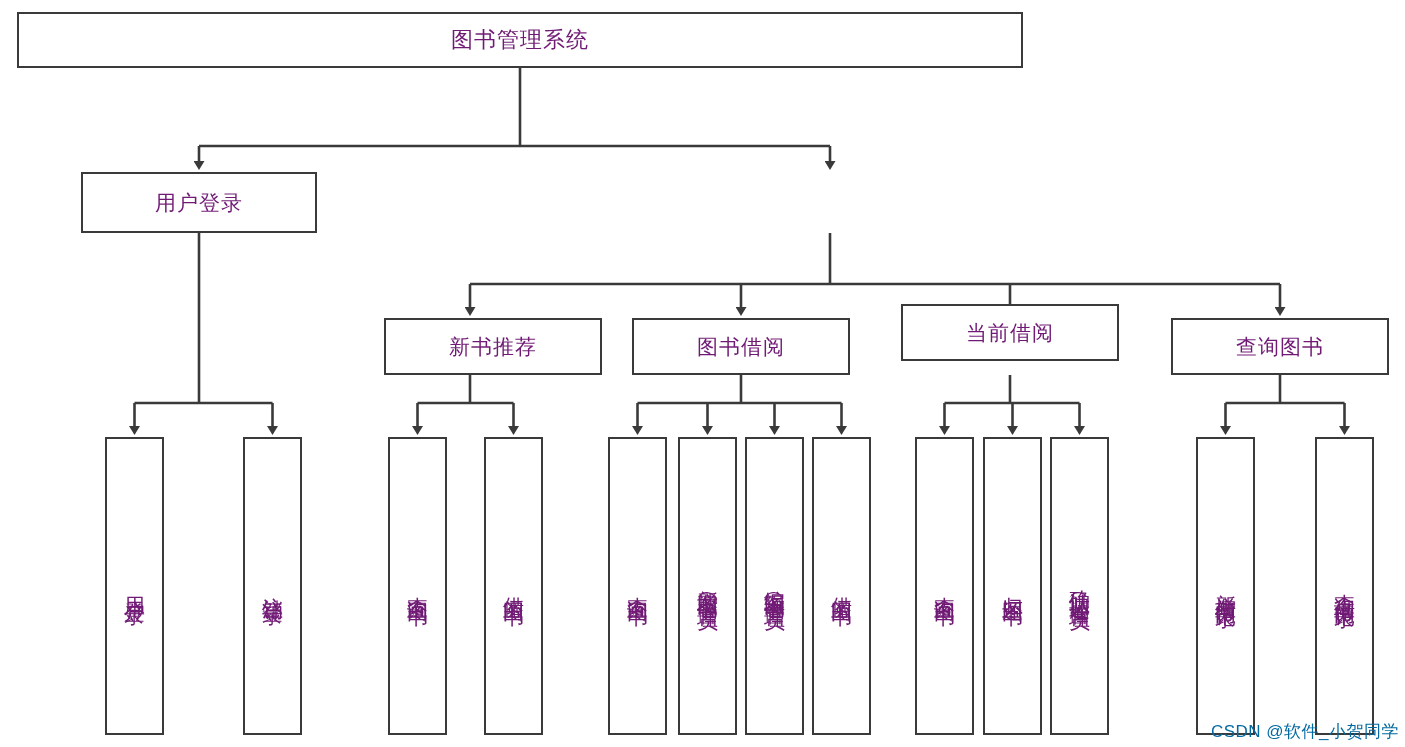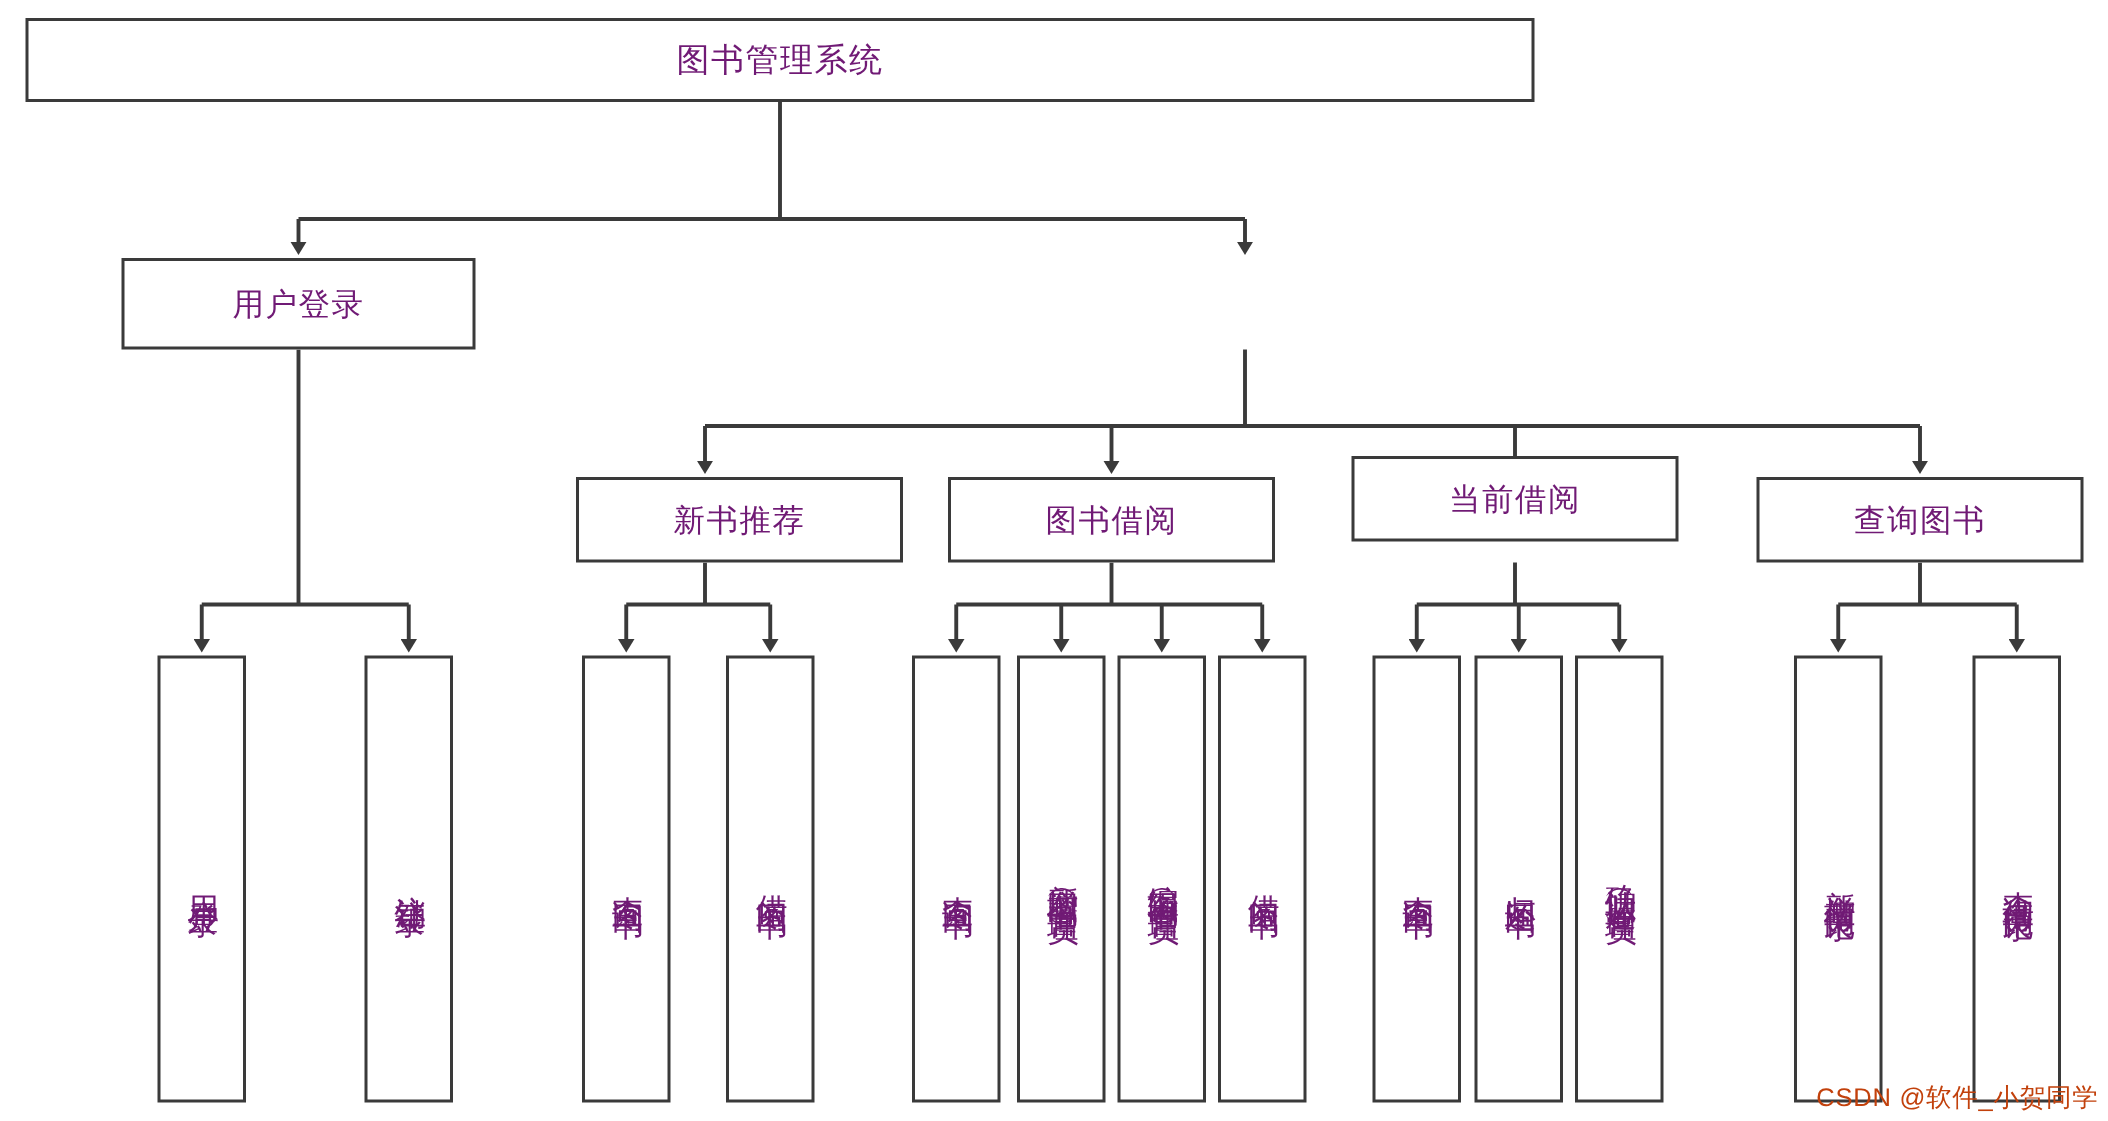--- a/index.html
+++ b/index.html
@@ -30,21 +30,21 @@
     writing-mode:vertical-rl;
     text-orientation:upright;
     display:block;
     white-space:nowrap;
   }
   .watermark{
     position:absolute;
     right:6px;
     bottom:4px;
     font-size:17px;
-    color:#c2410c;
+    color:#0369a1;
     letter-spacing:0.5px;
     white-space:nowrap;
     pointer-events:none;
   }
 </style>
 </head>
 <body>
 
 <div id="stage">
 

